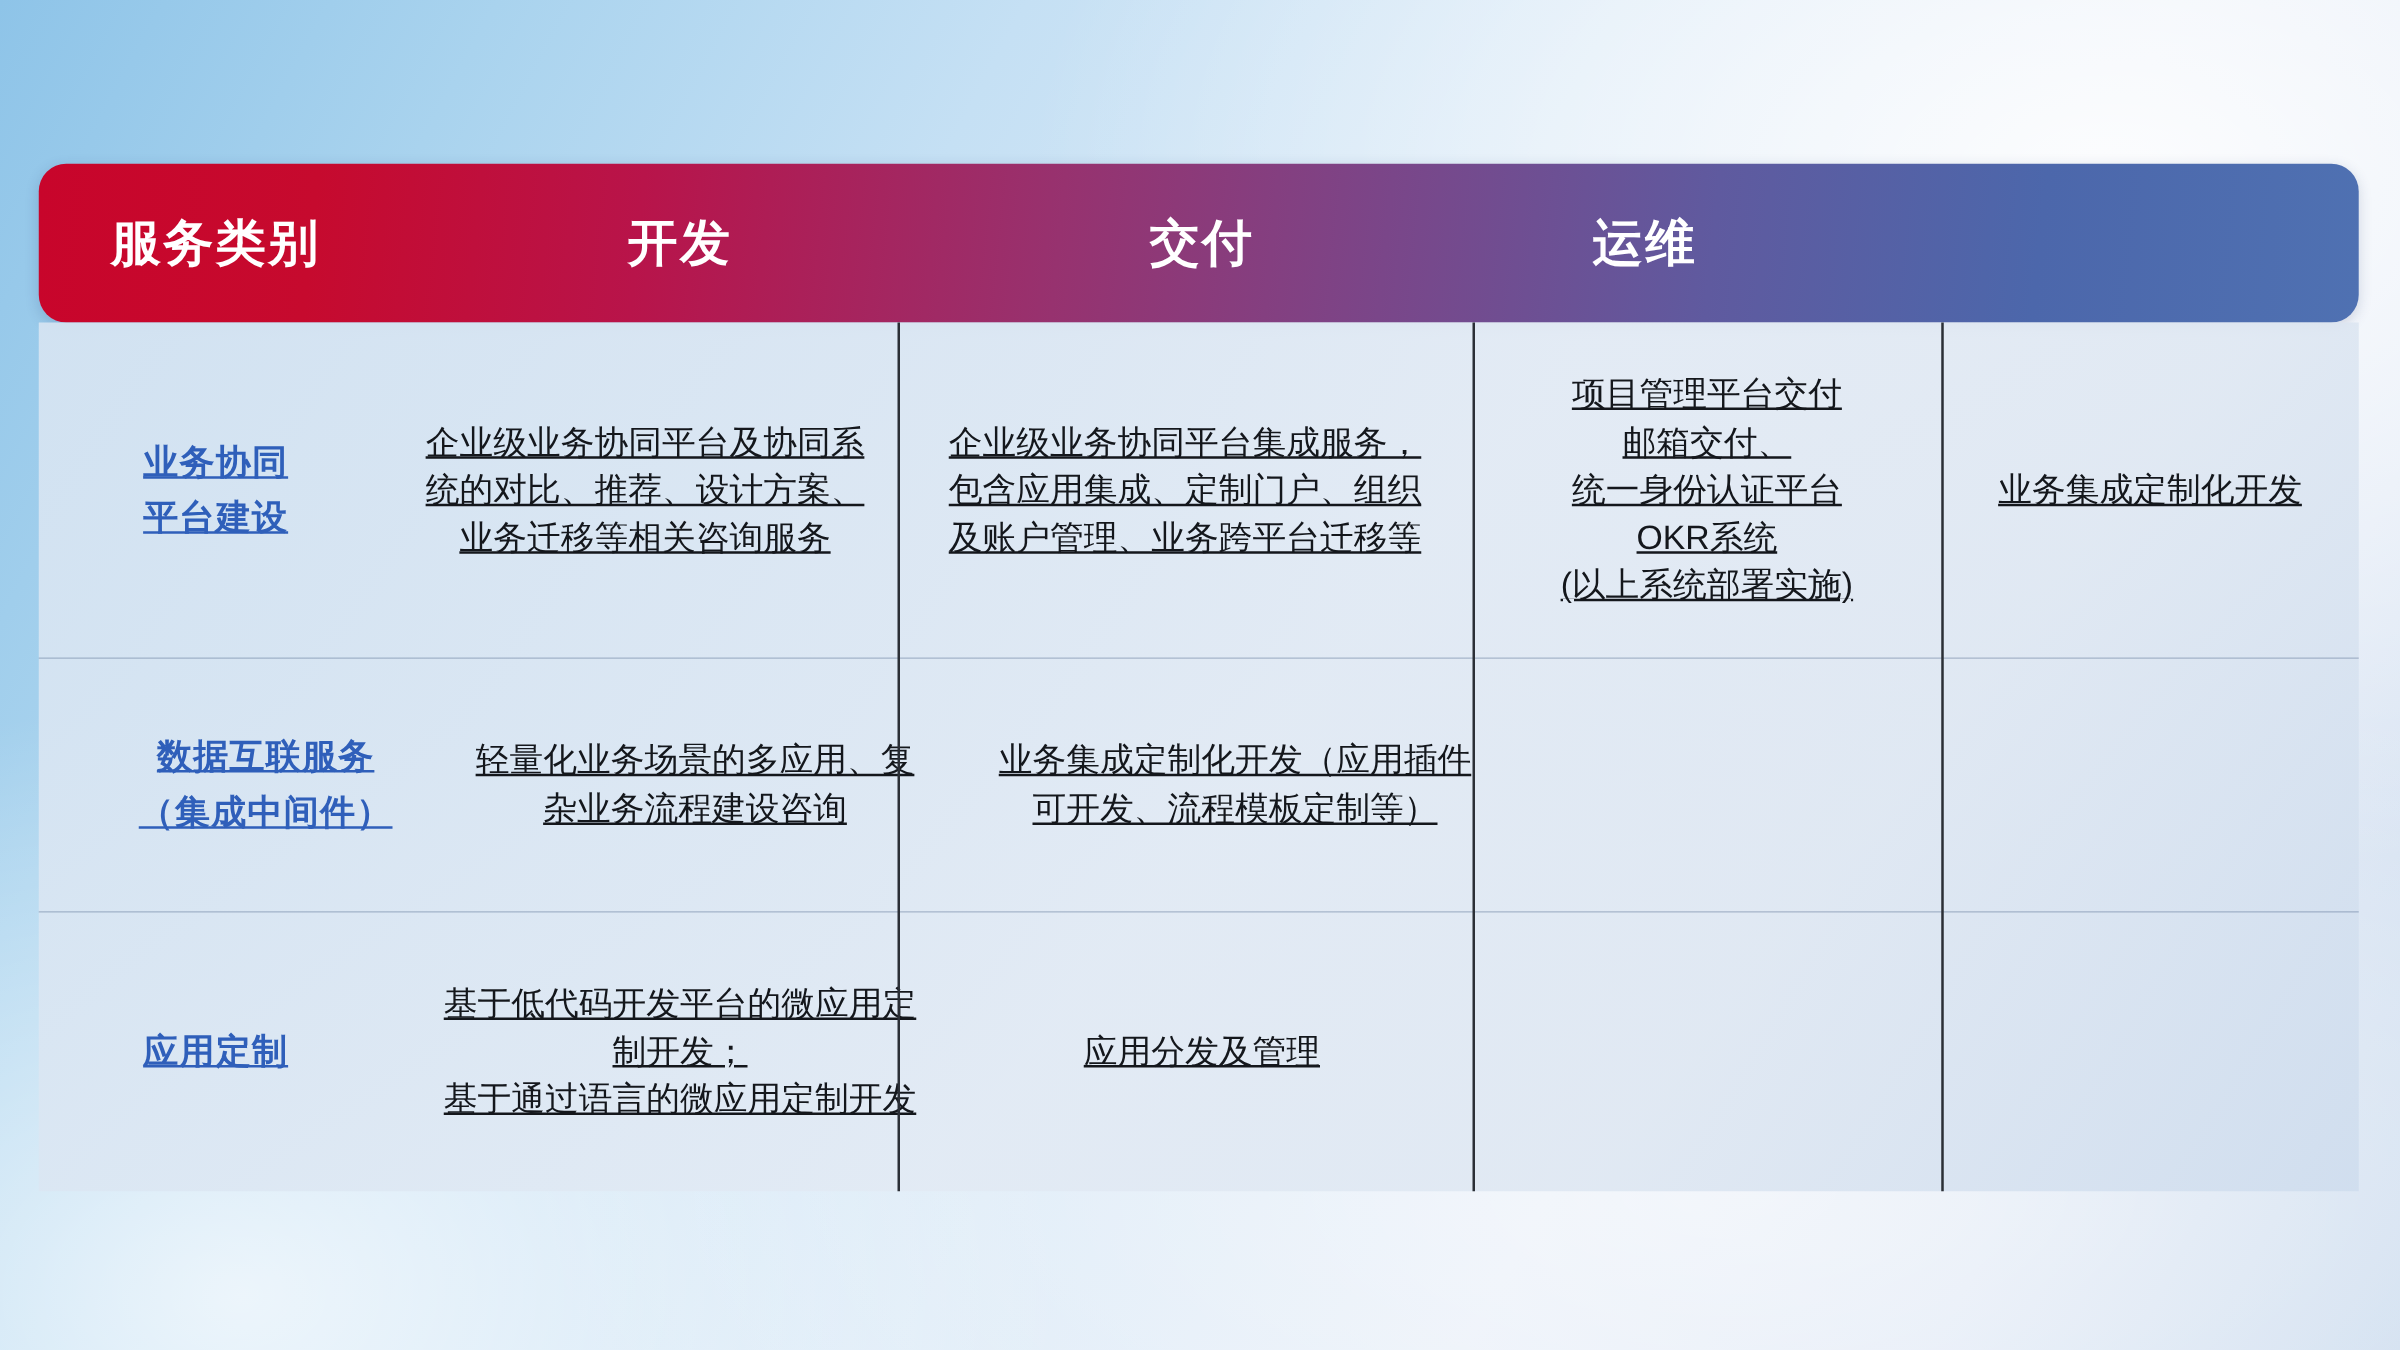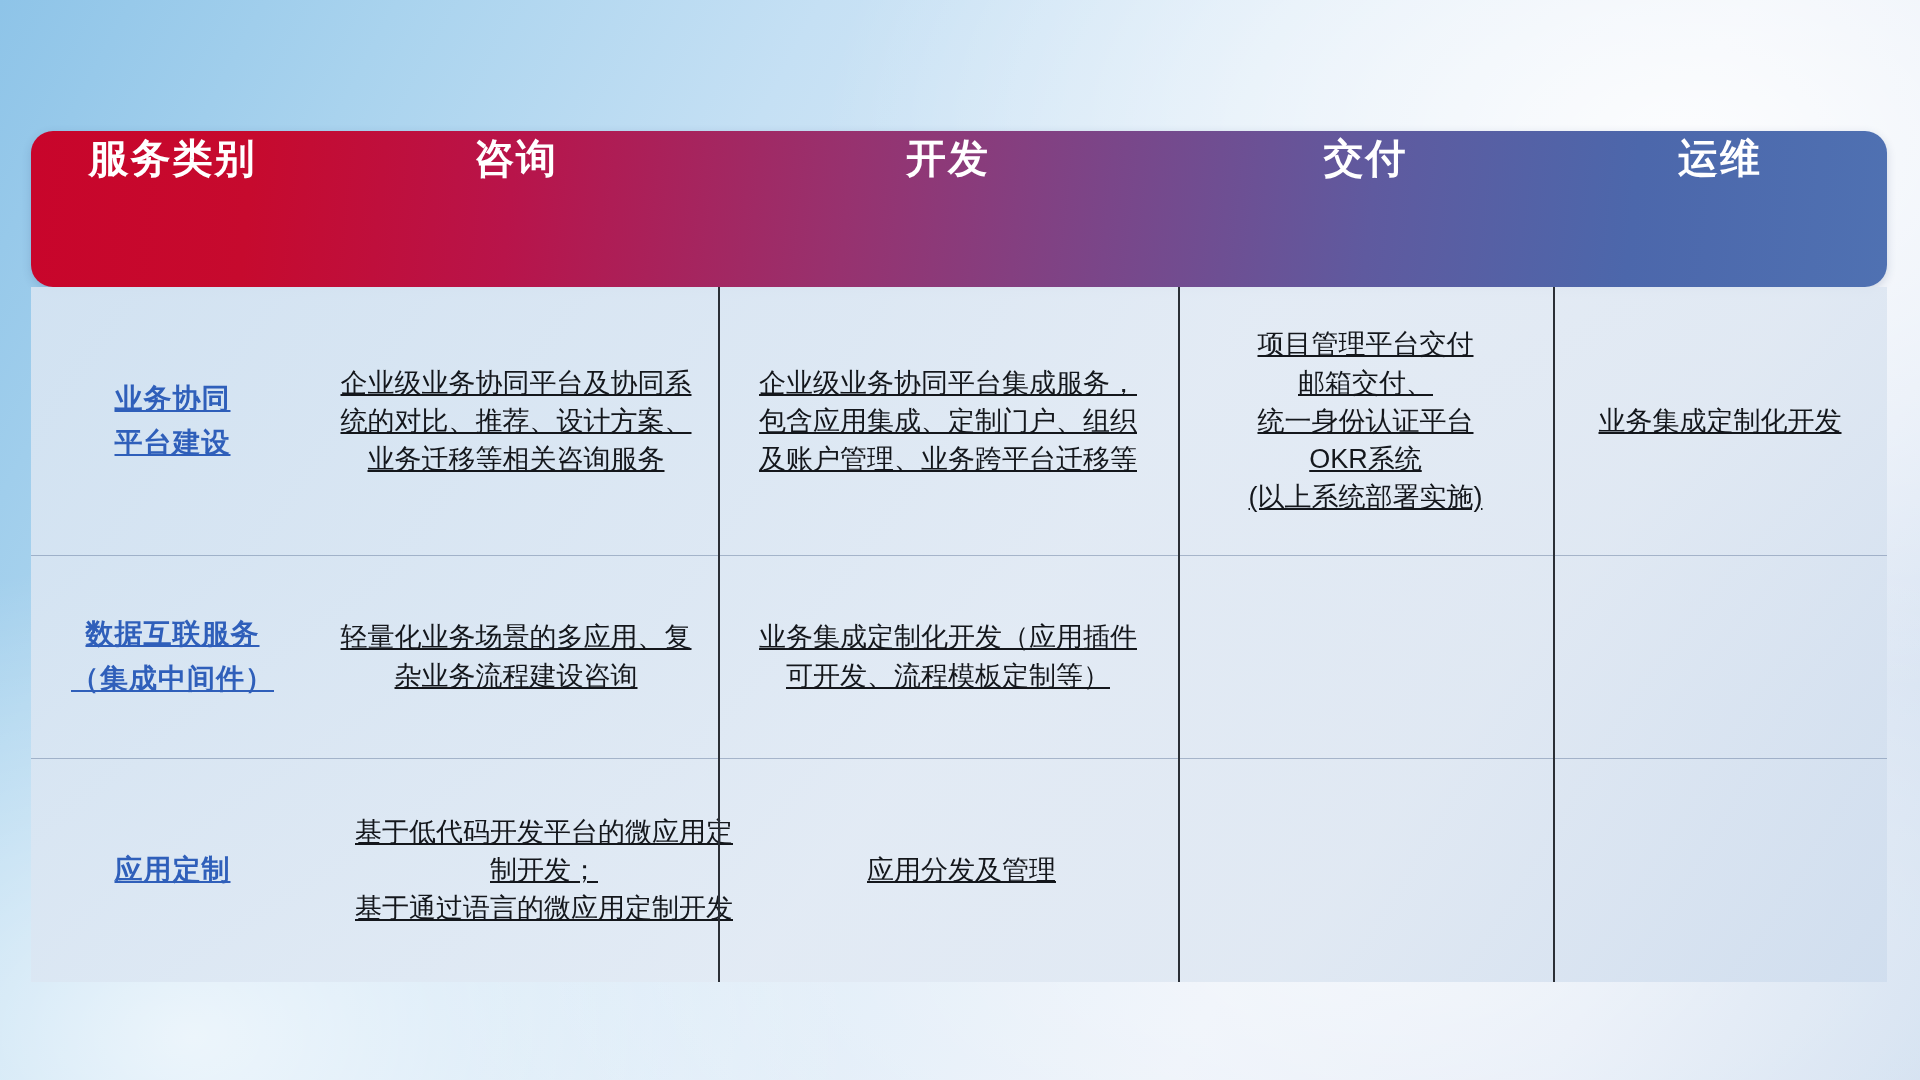--- a/index.html
+++ b/index.html
@@ -40,33 +40,34 @@
     left: 31px;
     top: 131px;
     width: 1856px;
     height: 822px;
     z-index: 2;
   }
 
   
   .thead {
     position: relative;
-    height: 156px;
+    height: 127px;
     border-radius: 22px;
     background: linear-gradient(96deg,
         #c8052b 0%,
         #c60a2e 12%,
         #b8144a 26%,
         #97326f 44%,
         #7a4689 58%,
         #5f5a9f 72%,
         #4c67ab 86%,
         #4f71b2 100%);
     box-shadow: 0 3px 10px rgba(40,60,110,0.18);
     display: flex;
+    align-items: center;
   }
   .th {
     color: #ffffff;
     font-size: 40px;
     font-weight: bold;
     letter-spacing: 2px;
     text-align: center;
     white-space: nowrap;
   }
 
@@ -81,21 +82,21 @@
         rgba(207,221,238,0.90) 100%);
     height: 695px;
   }
   .trow {
     position: relative;
     display: flex;
     align-items: center;
     box-sizing: border-box;
   }
   .trow.r1 { height: 268px; }
-  .trow.r2 { height: 203px; }
+  .trow.r2 { height: 203px; margin-left: 40px; }
   .trow.r3 { height: 224px; }
 
   
   .hsep {
     position: absolute;
     left: 0;
     right: 0;
     height: 1px;
     background: rgba(70,95,135,0.38);
     z-index: 3;
@@ -138,21 +139,20 @@
 </style>
 </head>
 <body>
 
 <div id="slide">
 
   <div id="table-wrap">
 
     <div class="thead">
       <div class="th c0">服务类别</div>
-      <div class="th c1">咨询</div>
       <div class="th c2">开发</div>
       <div class="th c3">交付</div>
       <div class="th c4">运维</div>
     </div>
 
     <div class="tbody">
 
       <div class="vsep" style="left:687px;"></div>
       <div class="vsep" style="left:1147px;"></div>
       <div class="vsep" style="left:1522px;"></div>

